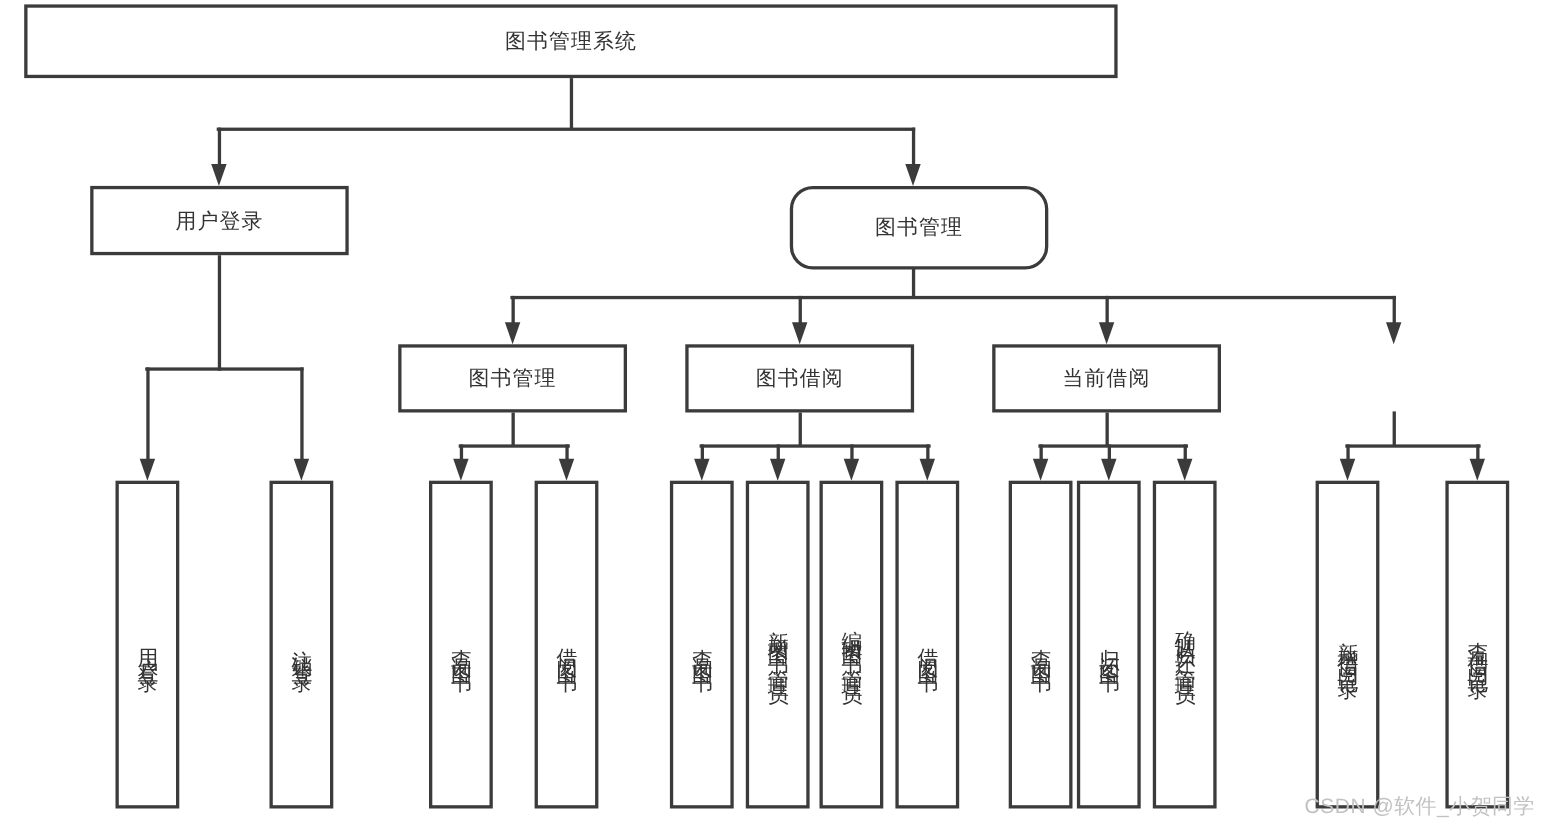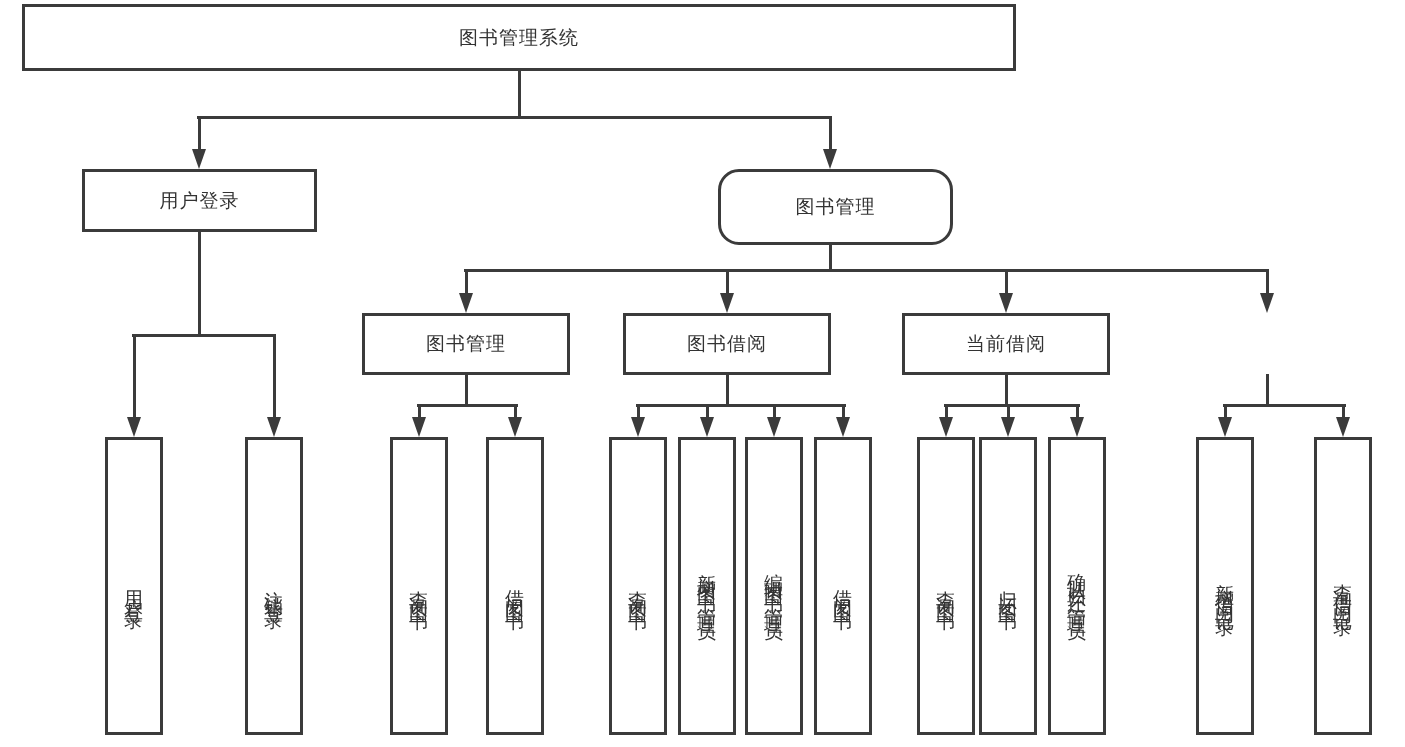--- a/index.html
+++ b/index.html
@@ -151,14 +151,15 @@
   <div class="arrow" style="left:1001px; top:417px;"></div>
   <div class="arrow" style="left:1070px; top:417px;"></div>
 
   <div class="vline" style="left:1266px; top:374px; height:32px;"></div>
   <div class="hline" style="left:1223px; top:404px; width:123px;"></div>
   <div class="vline" style="left:1224px; top:404px; height:17px;"></div>
   <div class="vline" style="left:1342px; top:404px; height:17px;"></div>
   <div class="arrow" style="left:1218px; top:417px;"></div>
   <div class="arrow" style="left:1336px; top:417px;"></div>
 
+  <div class="watermark">CSDN @软件_小贺同学</div>
 
 </div>
 
 </body></html>

